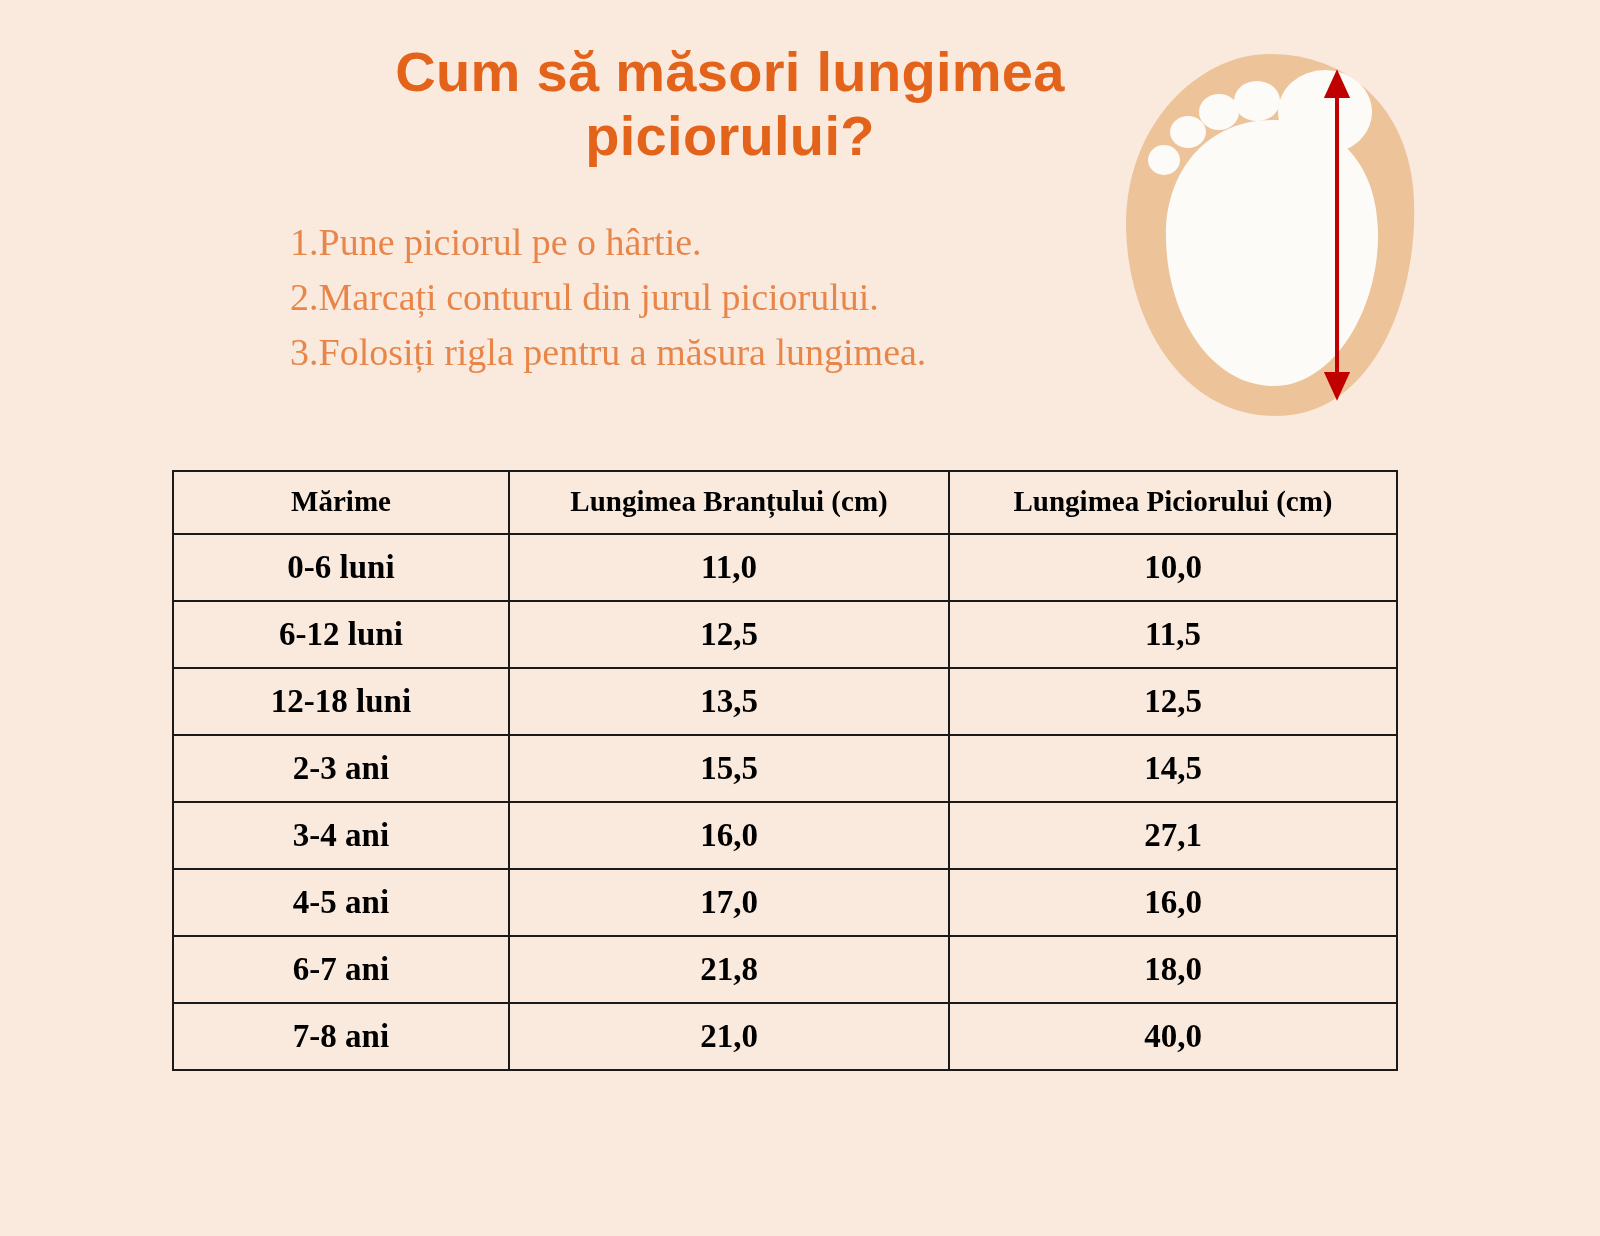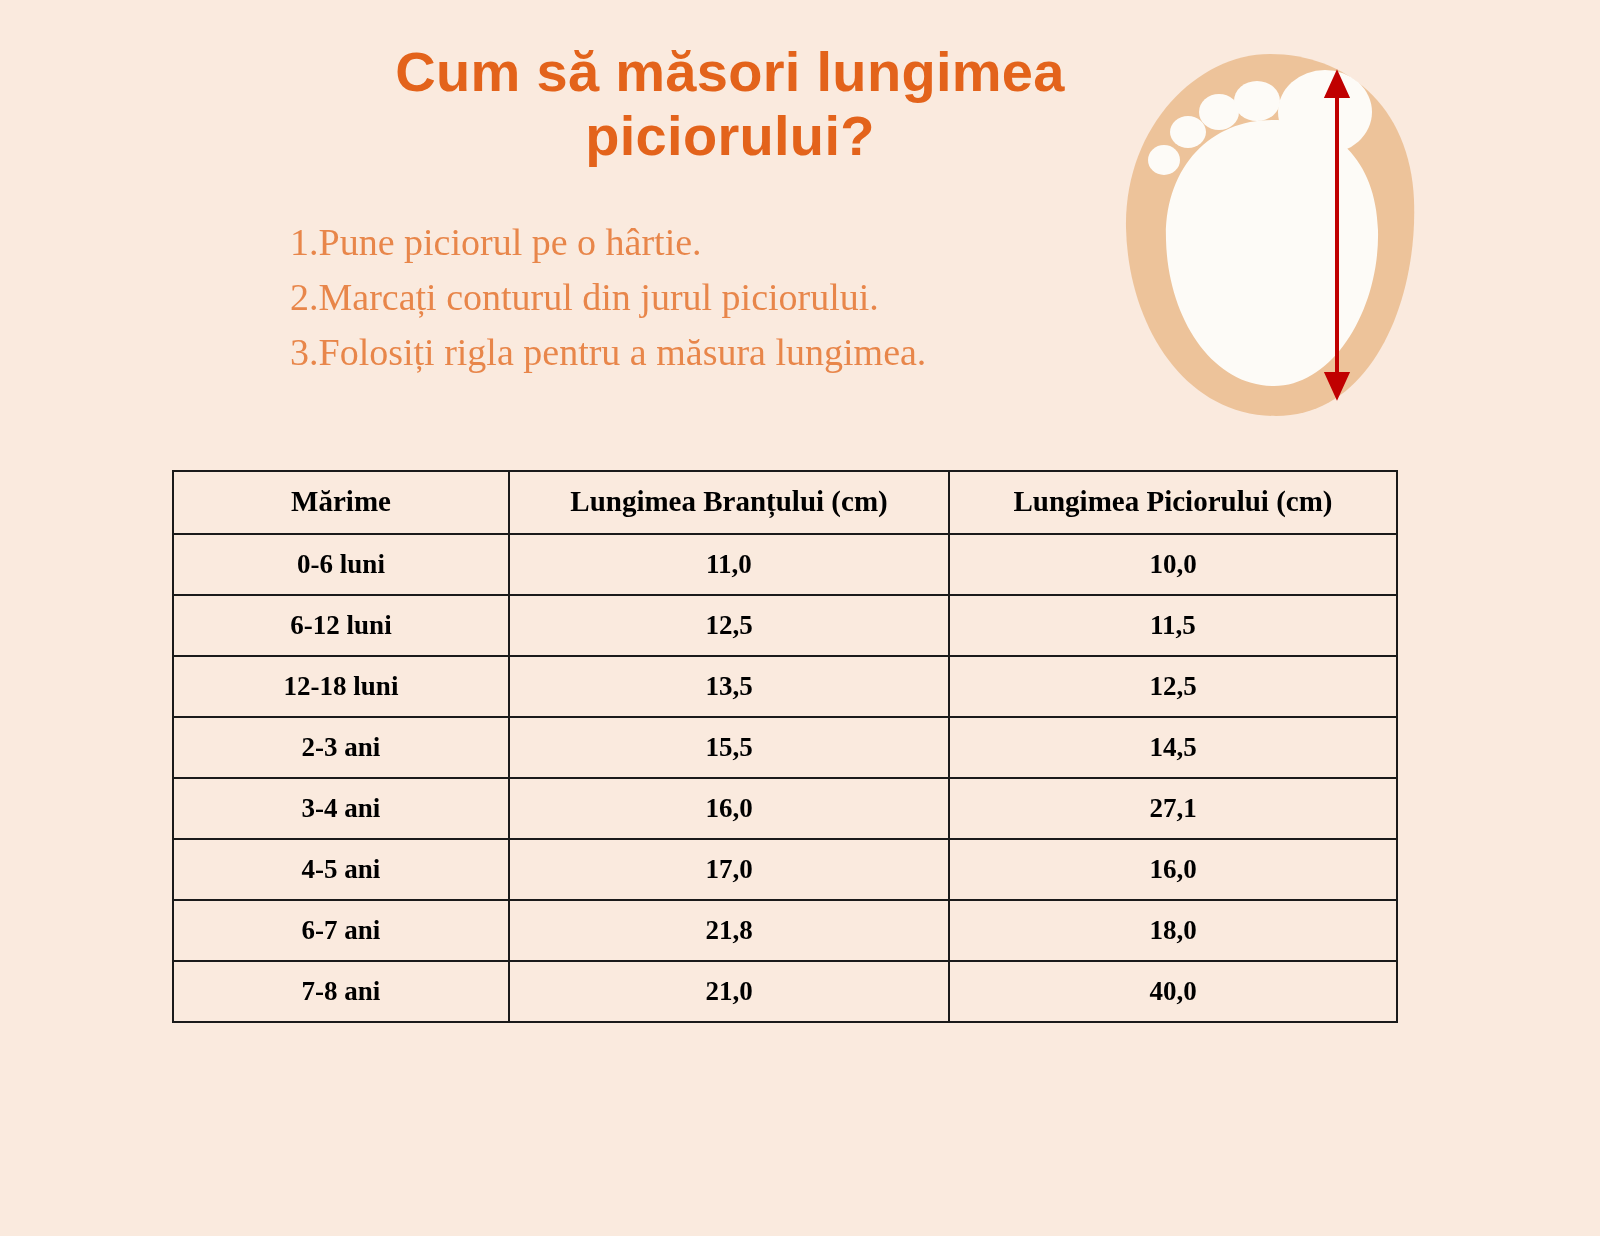--- a/index.html
+++ b/index.html
@@ -80,21 +80,21 @@
     text-align: center;
     font-weight: bold;
     color: #000;
     font-family: "Liberation Serif", serif;
   }
   .size-table th {
     font-size: 29px;
     padding: 13px 4px 15px;
   }
   .size-table td {
-    font-size: 27px;
+    font-size: 33px;
     padding: 14px 4px;
   }
   .col-size   { width: 336px; }
   .col-insole { width: 440px; }
   .col-foot   { width: 448px; }
 </style>
 </head>
 <body>
 
 <div class="page">

